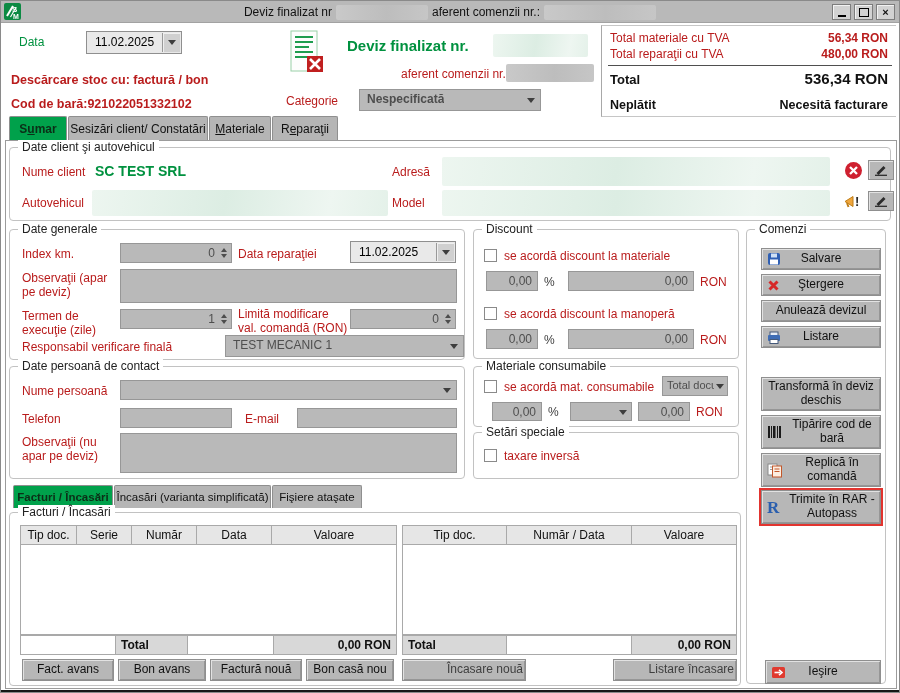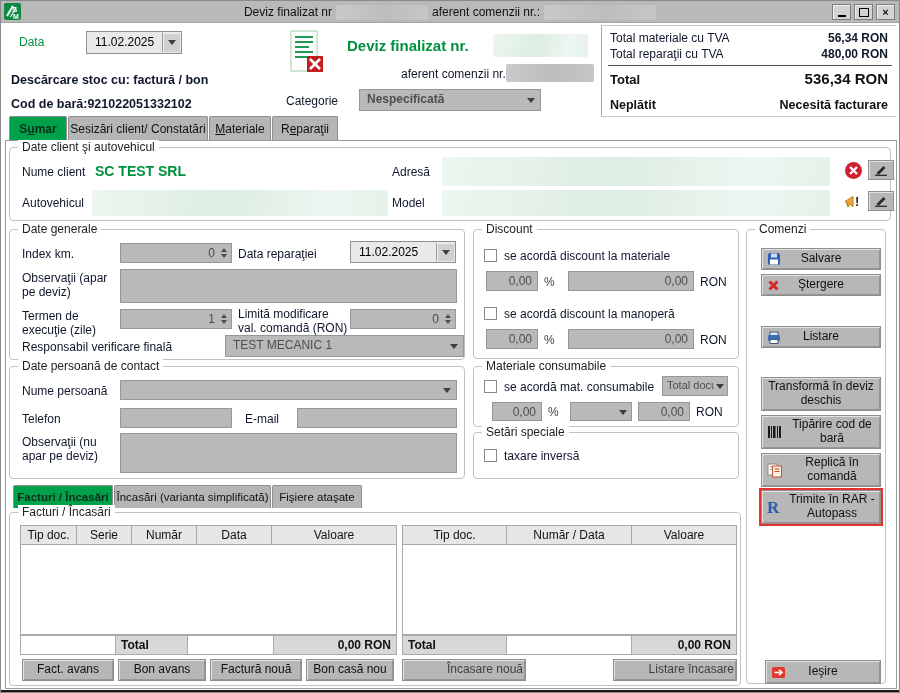--- a/index.html
+++ b/index.html
@@ -15,21 +15,21 @@
              align-items:center;justify-content:center;font-size:12px;gap:4px;}
   .redact-g{background:linear-gradient(90deg,#c9c9c9,#bdbdbd 55%,#c6c6c6);border-radius:2px;}
   .redact-green{background:linear-gradient(100deg,#edf6f0,#dcede3 45%,#eef6f1 80%,#e4f1e9);border-radius:2px;}
   .wbtns{position:absolute;right:4px;top:3px;display:flex;gap:3px;}
   .wbtn{width:19px;height:16px;background:#d2d2d2;border:1px solid #7d7d7d;
         box-shadow:inset 1px 1px 0 #f2f2f2;display:flex;align-items:center;justify-content:center;
         font-size:11px;font-weight:bold;box-sizing:border-box;}
   .glyph-min{width:8px;height:2px;background:#000;margin-top:7px;}
   .glyph-max{width:8px;height:7px;border:1.5px solid #000;}
   
-  .lbl{font-size:12px;color:#0f172a;}
+  .lbl{font-size:12px;color:#b91c1c;}
   .green{color:#00913f;}
   .bold{font-weight:bold;}
   
   .fld{position:absolute;background:#b9b9b9;border:1px solid #979797;box-sizing:border-box;}
   .fld .val{position:absolute;top:2px;font-size:12px;color:#4e4e4e;white-space:nowrap;overflow:hidden;}
   .sp{position:absolute;right:1px;top:1px;width:12px;}
   .sp i{display:block;width:0;height:0;margin:2.5px auto;border-left:3px solid transparent;border-right:3px solid transparent;}
   .sp i.up{border-bottom:4px solid #4d4d4d;}
   .sp i.dn{border-top:4px solid #4d4d4d;}
   .car{position:absolute;right:5px;top:8px;width:0;height:0;border-left:4px solid transparent;
@@ -334,20 +334,23 @@
       <span>Salvare</span>
     </div>
     <div class="btn" style="left:14px;top:44px;width:120px;height:22px;">
       <span class="ic">
           <svg width="13" height="13">
             <path d="M2.5 2.5 L10.5 10.5 M10.5 2.5 L2.5 10.5" stroke="#d62828" stroke-width="3"></path>
           </svg>
         </span>
       <span>Ştergere</span>
     </div>
+    <div class="btn" style="left:14px;top:70px;width:120px;height:22px;">
+      <span>Anulează devizul</span>
+    </div>
     <div class="btn" style="left:14px;top:96px;width:120px;height:22px;">
       <span class="ic">
           <svg width="14" height="13">
             <rect x="3" y="1" width="8" height="3.5" fill="#e8eef7" stroke="#44597a"></rect>
             <rect x="1" y="4" width="12" height="6" rx="1" fill="#3f6db5"></rect>
             <rect x="3" y="8.5" width="8" height="4" fill="#fff" stroke="#44597a"></rect>
           </svg>
         </span>
       <span>Listare</span>
     </div>

